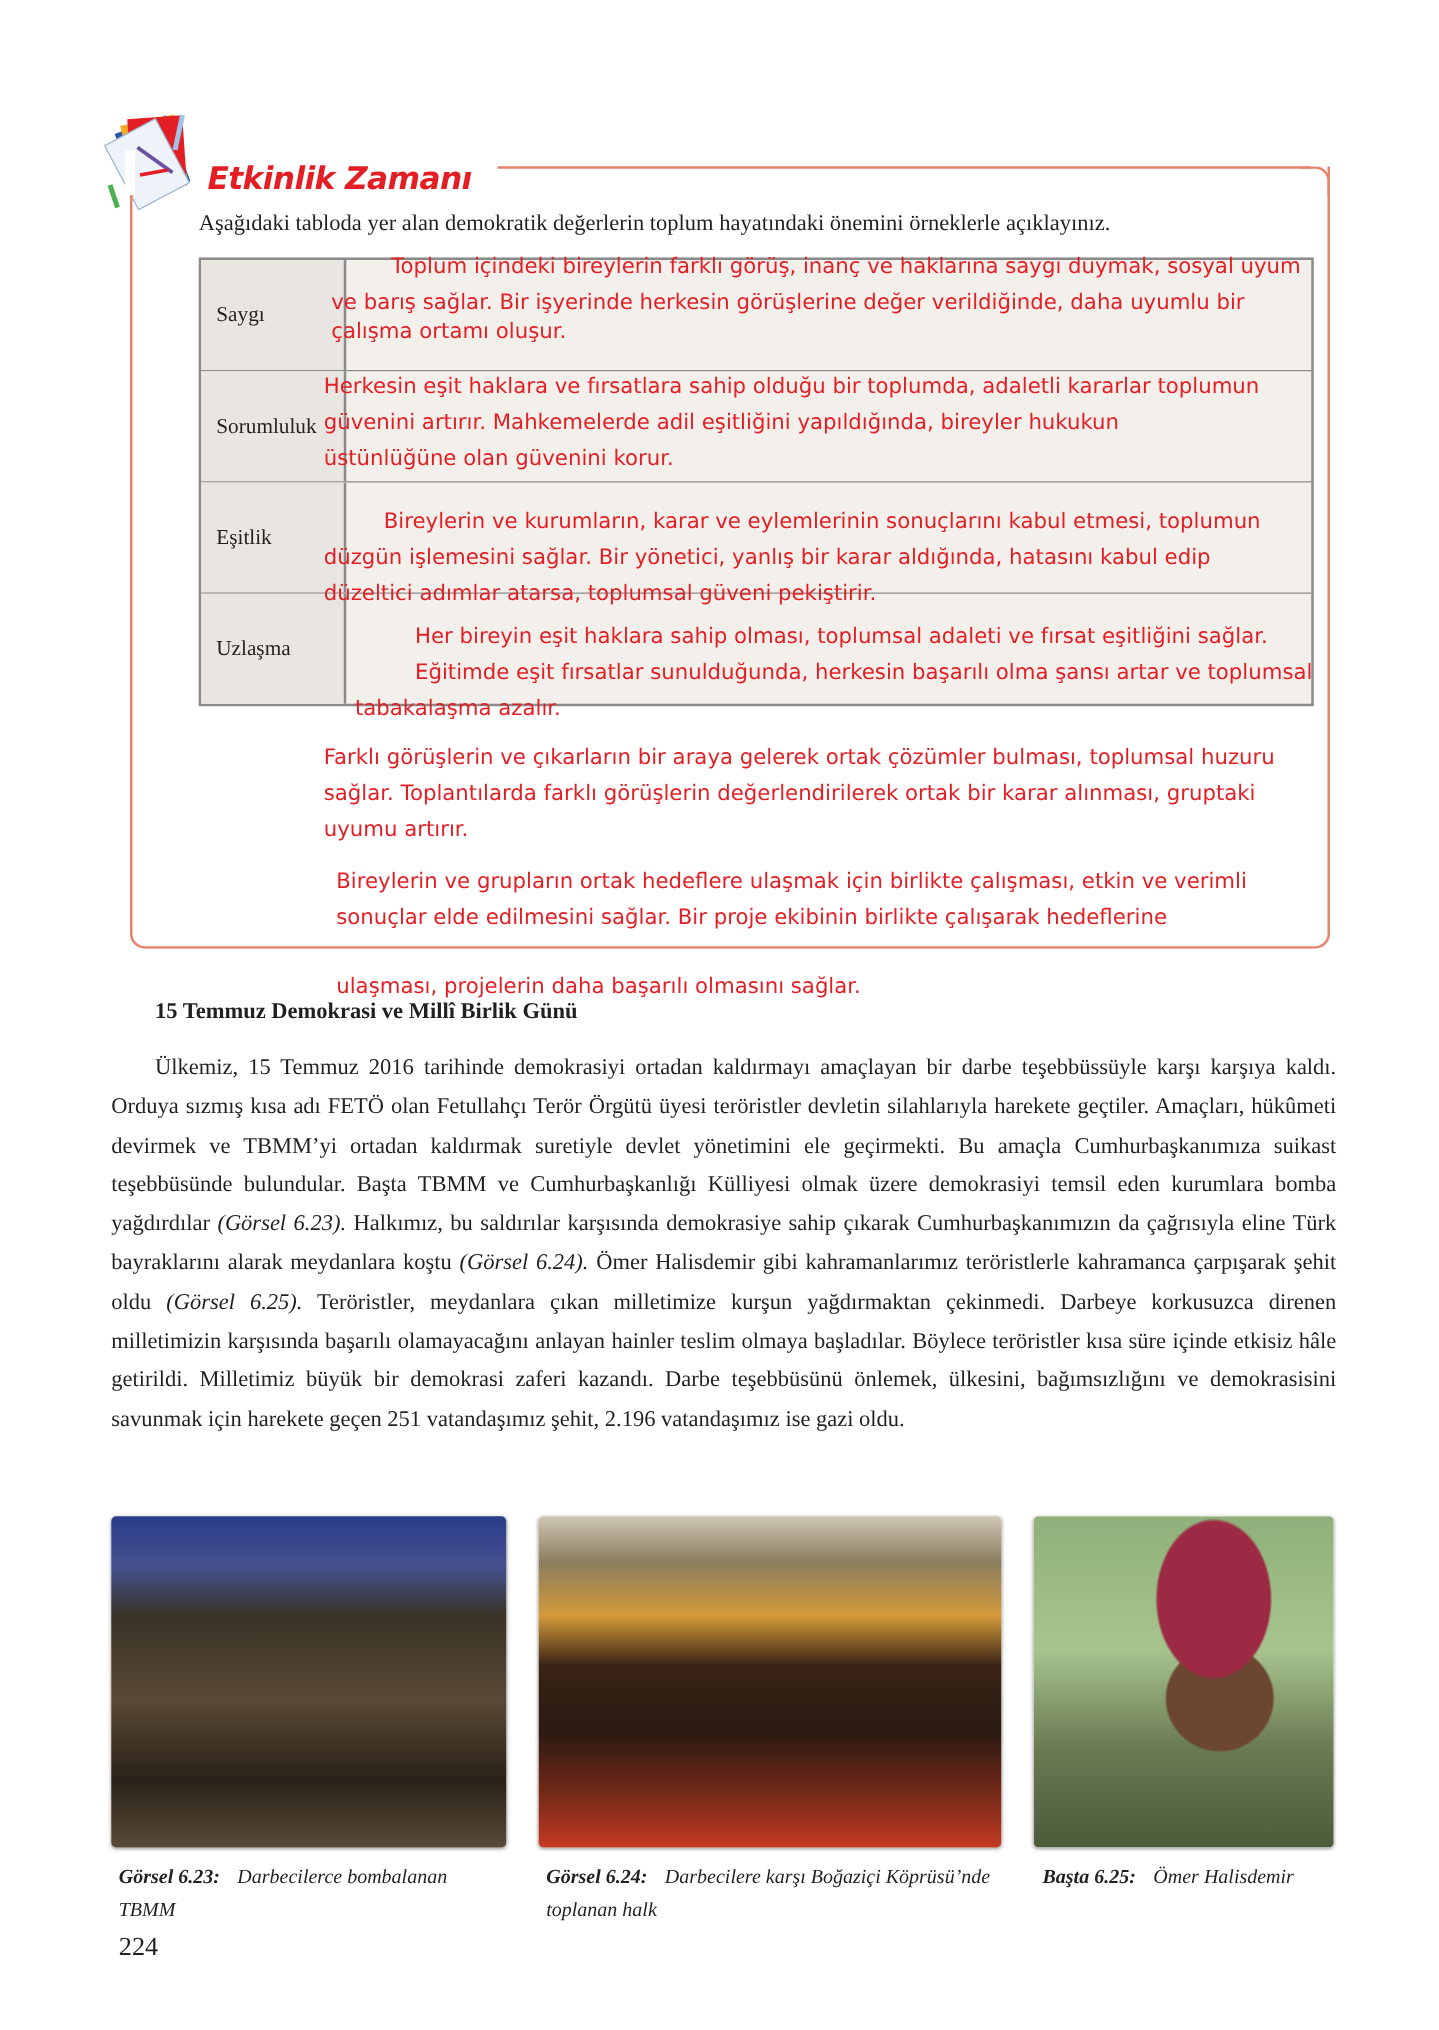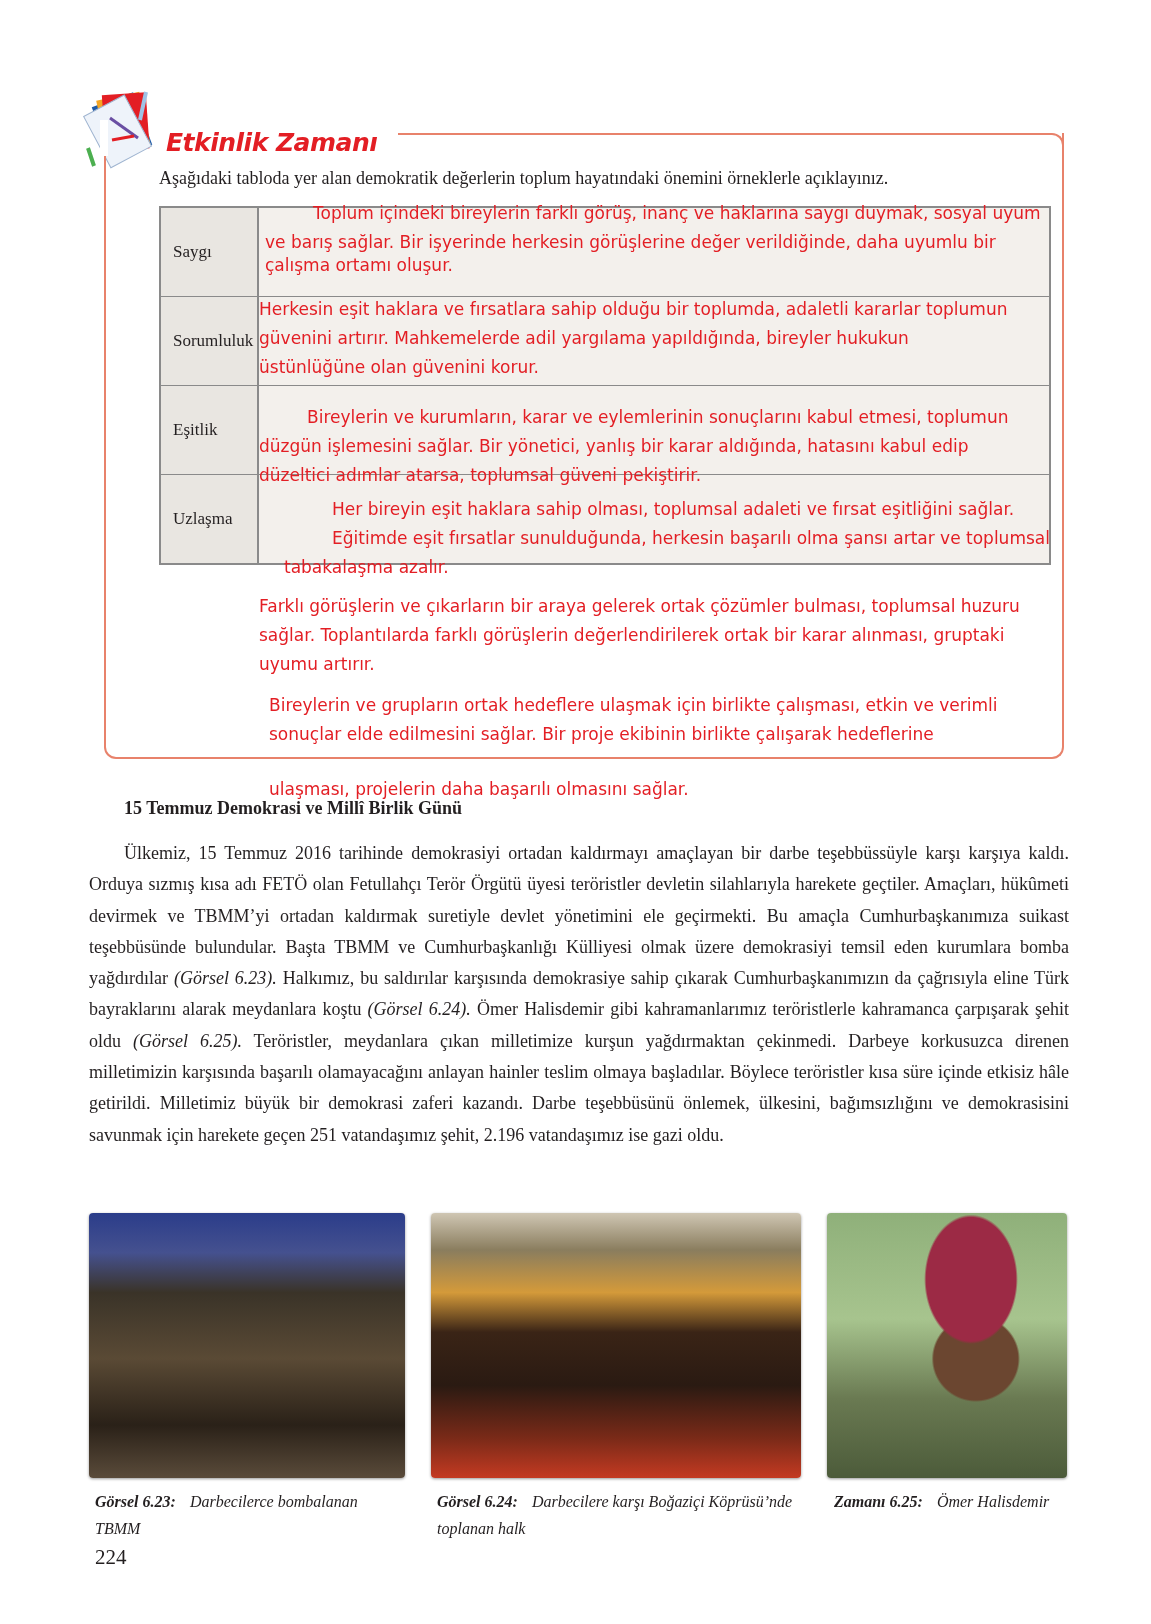--- a/index.html
+++ b/index.html
@@ -17,21 +17,21 @@
   .frame-corner { left:1040px; top:133px; width:22px; height:22px; border-top:2px solid #e8826b;
     border-right:2px solid #e8826b; border-radius:0 12px 0 0; }
   .frame-left-cover { left:100px; top:120px; width:8px; height:36px; background:#fff; }
 
   .instruction { left:159px; top:168px; font-size:18px; color:#231f20; }
 
   
   .tbl { left:159px; top:206px; width:888px; border:2px solid #8a8a8a; background:#f3f0ec; }
   .row { position:relative; height:88px; border-top:1.5px solid #8a8a8a; }
   .row:first-child { border-top:none; }
-  .row .label { position:absolute; left:0; top:0; width:98px; height:100%;
+  .row .label { position:absolute; left:0; top:0; width:116px; height:100%;
     background:#e9e6e1; border-right:2px solid #8a8a8a; font-size:17px; color:#231f20;
     box-sizing:border-box; padding-left:12px; display:flex; align-items:center; }
 
   .answer { position:absolute; font-family:"DejaVu Sans","Liberation Sans",sans-serif;
     font-size:17px; color:#e31e24; line-height:29px; white-space:nowrap; }
 
   
   .heading { left:124px; top:798px; font-size:18px; font-weight:bold; color:#231f20; }
   .para { left:89px; top:838px; width:980px; font-size:18px; line-height:31.3px; color:#231f20;
     text-align:justify; }
@@ -90,21 +90,21 @@
   <div class="row">
       <div class="label">Uzlaşma</div>
     </div>
 </div>
 
 <div class="answer" style="left:313px;top:199px">Toplum içindeki bireylerin farklı görüş, inanç ve haklarına saygı duymak, sosyal uyum</div>
 <div class="answer" style="left:265px;top:228px">ve barış sağlar.        Bir işyerinde herkesin görüşlerine değer verildiğinde, daha uyumlu bir</div>
 <div class="answer" style="left:265px;top:251px">çalışma ortamı oluşur.</div>
 
 <div class="answer" style="left:259px;top:295px">Herkesin eşit haklara ve fırsatlara sahip olduğu bir toplumda, adaletli kararlar toplumun</div>
-<div class="answer" style="left:259px;top:324px">güvenini artırır.       Mahkemelerde adil yargılama yapıldığında, bireyler hukukun</div>
+<div class="answer" style="left:259px;top:324px">güvenini artırır.       Mahkemelerde adil eşitliğini yapıldığında, bireyler hukukun</div>
 <div class="answer" style="left:259px;top:353px">üstünlüğüne olan güvenini korur.</div>
 
 <div class="answer" style="left:307px;top:403px">Bireylerin ve kurumların, karar ve eylemlerinin sonuçlarını kabul etmesi, toplumun</div>
 <div class="answer" style="left:259px;top:432px">düzgün işlemesini sağlar.       Bir yönetici, yanlış bir karar aldığında, hatasını kabul edip</div>
 <div class="answer" style="left:259px;top:461px">düzeltici adımlar atarsa, toplumsal güveni pekiştirir.</div>
 
 <div class="answer" style="left:332px;top:495px">Her bireyin eşit haklara sahip olması, toplumsal adaleti ve fırsat eşitliğini sağlar.</div>
 <div class="answer" style="left:332px;top:524px">Eğitimde eşit fırsatlar sunulduğunda, herkesin başarılı olma şansı artar ve toplumsal</div>
 <div class="answer" style="left:284px;top:553px">tabakalaşma azalır.</div>
 
@@ -129,17 +129,17 @@
 
 <div class="abs caption cap-1">
   <b>Görsel 6.23:</b>
   <i>Darbecilerce bombalanan TBMM</i>
 </div>
 <div class="abs caption cap-2">
   <b>Görsel 6.24:</b>
   <i>Darbecilere karşı Boğaziçi Köprüsü’nde toplanan halk</i>
 </div>
 <div class="abs caption cap-3">
-  <b>Zamanı 6.25:</b>
+  <b>Başta 6.25:</b>
   <i>Ömer Halisdemir</i>
 </div>
 
 <div class="abs page-number">224</div>
 
 </body></html>

